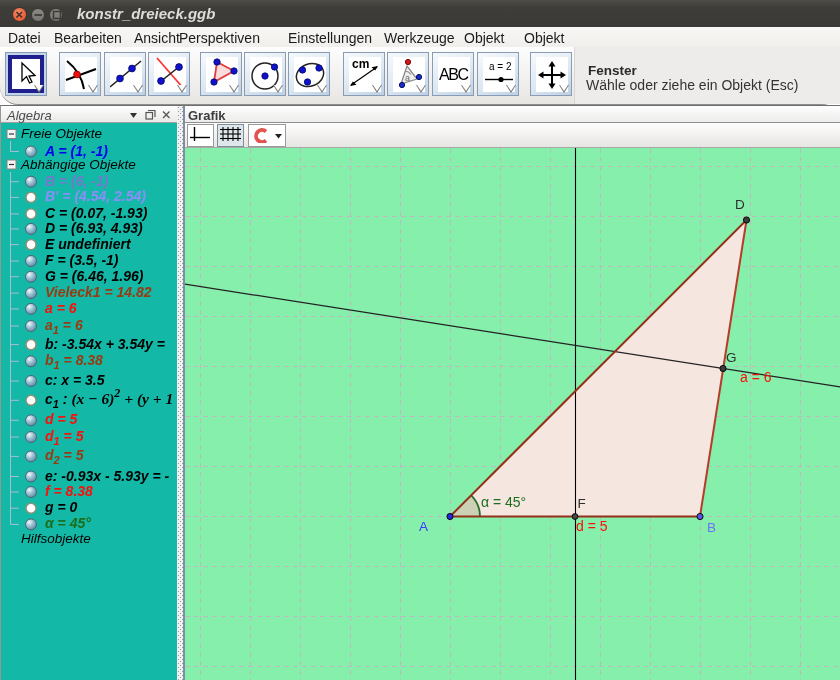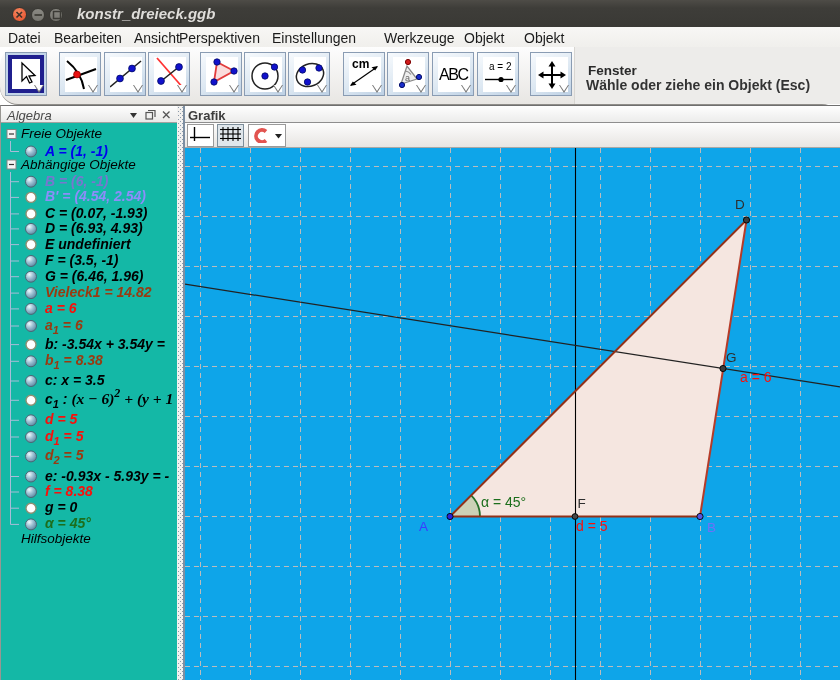--- a/index.html
+++ b/index.html
@@ -29,37 +29,37 @@
 .tbtn { position:absolute; top:5px; width:42px; height:44px;
   background:linear-gradient(150deg,#f7fafd 0%,#dde8f2 55%,#bdd0e4 100%); border:1px solid #8a9cb3; }
 .tbtn .inner { position:absolute; left:5px; top:4px; width:32px; height:35px; background:#fff; }
 .tbtn.sel { border:1px solid #8a9cb3; background:#c2d4e8; }
 .tbtn.sel .inner { left:2px; top:2px; width:36px; height:38px; background:#fff; border:4px solid #1f1f8e; }
 .dd { position:absolute; right:2px; bottom:2px; width:0; height:0;
   border-left:5px solid transparent; border-right:5px solid transparent; border-top:8px solid #777; }
 .dd:after { content:""; position:absolute; left:-4px; top:-8px; width:0; height:0;
   border-left:4px solid transparent; border-right:4px solid transparent; border-top:6.5px solid #fff; }
 #bewege1 { position:absolute; left:588px; top:16px; font-size:13.5px; font-weight:bold; color:#2a2a2a; }
-#bewege2 { position:absolute; left:586px; top:30px; font-size:14px; color:#333;font-weight:bold; }
+#bewege2 { position:absolute; left:586px; top:30px; font-size:14px; color:#333; }
 
 
 #algebra { position:absolute; left:0; top:105px; width:177px; height:668px;
   background:#14b8a6; border-left:1px solid #989692; border-top:1px solid #6f6f6f;font-style:italic; }
 #alg-header { position:absolute; left:0px; top:0px; width:176px; height:17px;
   background:linear-gradient(#fefefe,#e9e9e8); border-bottom:1px solid #a2a2a0; }
 #alg-header .t { position:absolute; left:6px; top:2px; font-size:13px; color:#4a4a4a; }
 
 #splitter { position:absolute; left:177px; top:105px; width:8px; height:575px;
   background:#f2f1ef; border-top:1px solid #6f6f6f;}
 #splitter .dots { position:absolute; left:0; top:0; width:6px; height:575px;
   background-image:radial-gradient(circle at 1.5px 1.5px, #8b9aab 0.8px, transparent 1px), radial-gradient(circle at 3.5px 3.5px, #8b9aab 0.8px, transparent 1px);
   background-size:4px 4px; }
 #splitter .bar { position:absolute; left:6px; top:0; width:2px; height:575px; background:#7e8fa2; }
 
-#graphics { position:absolute; left:185px; top:105px; width:655px; height:575px; background:#0ea5e9; }
+#graphics { position:absolute; left:185px; top:105px; width:655px; height:575px; background:#86efac; }
 #gfx-header { position:absolute; left:0; top:0; width:655px; height:18px;
   background:linear-gradient(#fefefe,#ececeb); border-top:1px solid #6f6f6f; border-bottom:1px solid #8e8e8e; }
 #gfx-header .t { position:absolute; left:3px; top:2px; font-size:13px; font-weight:bold; color:#3c3c3c; }
 #gfx-bar { position:absolute; left:0; top:18px; width:655px; height:25px;
   background:linear-gradient(#fdfdfd,#e7e5e2); border-bottom:1px solid #a8a8a6; }
 .gbtn { position:absolute; top:1px; height:23px; background:#fff; border:1px solid #9a9a9a; }
 #gfx-canvas { position:absolute; left:0; top:43px; width:655px; height:532px; }
 </style>
 </head>
 <body>
@@ -75,21 +75,21 @@
       <rect x="41.5" y="3.5" width="7" height="7" fill="none" stroke="#3b3a35" stroke-width="1.5"></rect>
     </svg>
     <div id="title-text">konstr_dreieck.ggb</div>
   </div>
 
   <div id="menubar">
     <span class="mitem" style="left:8px">Datei</span>
     <span class="mitem" style="left:54px">Bearbeiten</span>
     <span class="mitem" style="left:134px">Ansicht</span>
     <span class="mitem" style="left:179px">Perspektiven</span>
-    <span class="mitem" style="left:272px">Einstellungen</span>
+    <span class="mitem" style="left:288px">Einstellungen</span>
     <span class="mitem" style="left:384px">Werkzeuge</span>
     <span class="mitem" style="left:464px">Objekt</span>
     <span class="mitem" style="left:524px">Objekt</span>
   </div>
 
   <div id="toolbar">
     <div id="toolbar-right"></div>
     <div class="tbtn sel" style="left:5px">
         <div class="inner">
       <svg width="26" height="30" style="position:absolute;left:2px;top:0">

